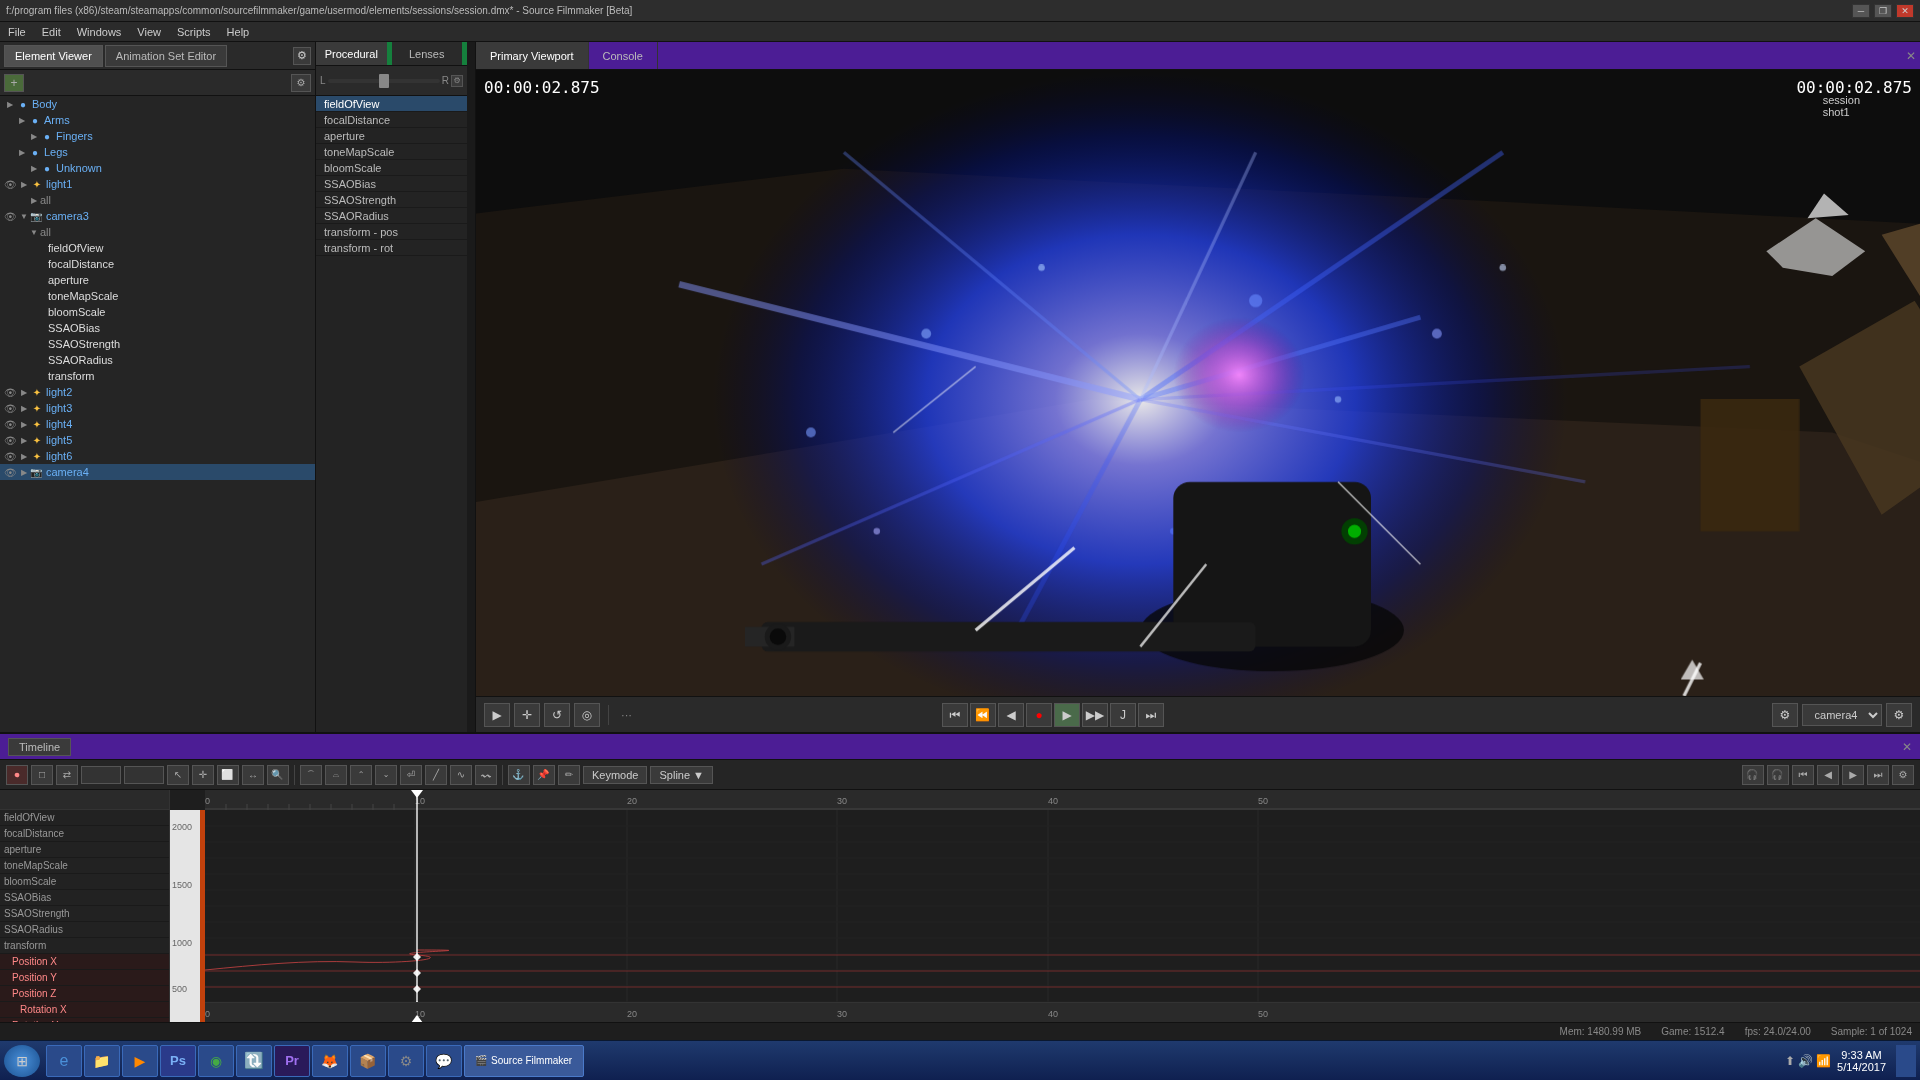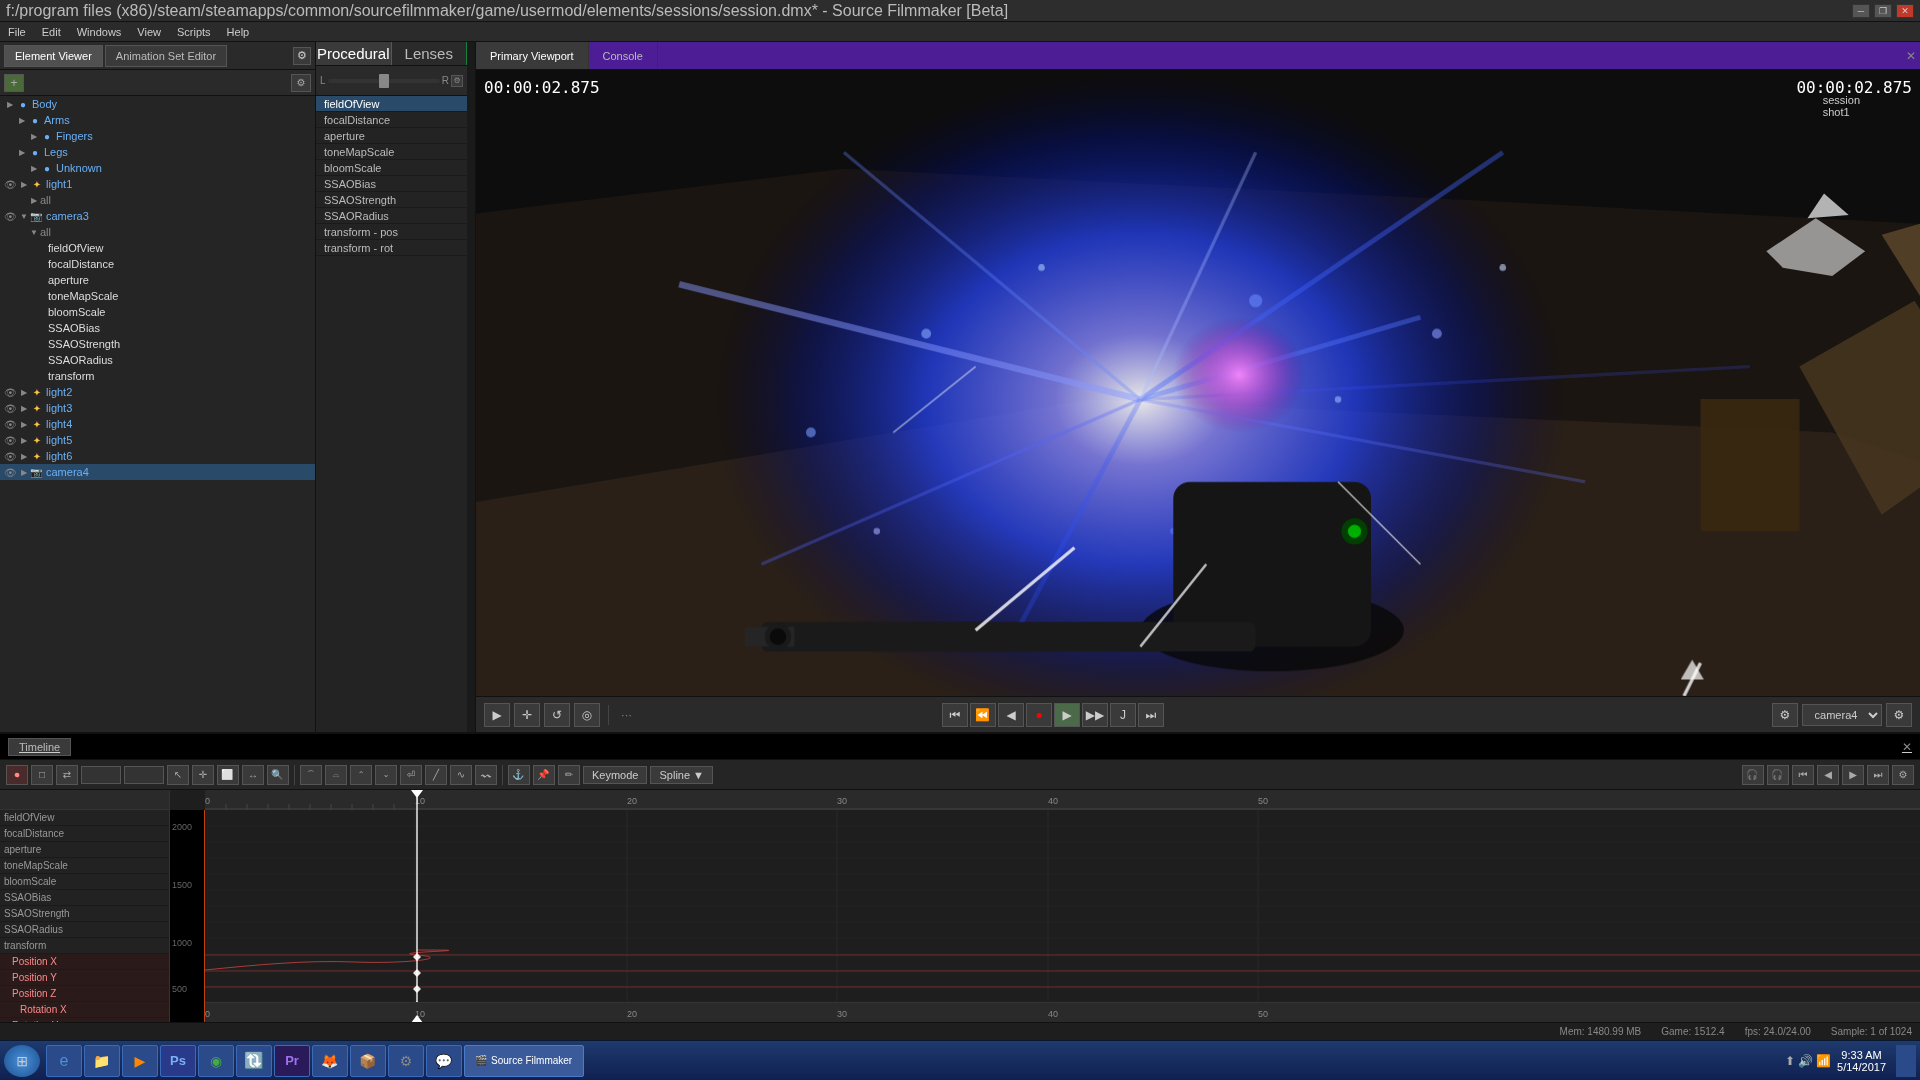--- a/index.html
+++ b/index.html
@@ -16,21 +16,21 @@
     
     #title-bar {
       height: 22px;
       background: #2d2d2d;
       display: flex;
       align-items: center;
       justify-content: space-between;
       padding: 0 6px;
       border-bottom: 1px solid #111;
     }
-    #title-bar-text { font-size: 16px; color: #bbb; }
+    #title-bar-text { font-size: 10px; color: #bbb; }
     #title-bar-controls { display: flex; gap: 4px; }
     .tb-btn {
       width: 18px; height: 14px;
       background: #555;
       border: 1px solid #333;
       display: flex; align-items: center; justify-content: center;
       font-size: 9px; color: #ccc; cursor: pointer;
     }
 
     
@@ -144,24 +144,24 @@
       display: flex;
       background: #2a2a2a;
       border-bottom: 1px solid #111;
       height: 24px;
     }
     .proc-tab {
       flex: 1;
       display: flex;
       align-items: center;
       justify-content: center;
-      font-size: 15px;
+      font-size: 11px;
       color: #bbb;
       cursor: pointer;
-      border-right: 1px solid #15803d;
+      border-right: 5px solid #15803d;
     }
     .proc-tab.active { background: #3a3a3a; color: #fff; }
 
     #proc-list {
       flex: 1;
       overflow-y: auto;
       overflow-x: hidden;
     }
     .proc-item {
       height: 16px;
@@ -289,27 +289,26 @@
 
     
     #timeline-section {
       height: 290px;
       background: #1e1e1e;
       display: flex;
       flex-direction: column;
     }
     #timeline-header {
       height: 28px;
-      background: #000000;
+      background: #4c1d95;
       display: flex;
       align-items: center;
       padding: 0 8px;
       border-top: 2px solid #111;
       border-bottom: 1px solid #111;
-      text-decoration: underline;
     }
     #timeline-tab {
       font-size: 11px; color: #bbb;
       padding: 2px 10px;
       background: #3a3a3a;
       border: 1px solid #555;
     }
     #timeline-close {
       margin-left: auto;
       color: #888;
@@ -901,21 +900,21 @@
       <div class="tl-label-row pos" style="padding-left:12px;">Position X</div>
       <div class="tl-label-row pos" style="padding-left:12px;">Position Y</div>
       <div class="tl-label-row pos" style="padding-left:12px;">Position Z</div>
       <div class="tl-label-row rot" style="padding-left:20px;">Rotation X</div>
       <div class="tl-label-row rot" style="padding-left:12px;">Rotation Y</div>
 
     </div>
 
     <div id="timeline-tracks">
 
-      <div style="position:absolute; left:0; top:20px; width:35px; background:#000000; border-right:1px solid #c2410c; height:calc(100%); z-index:5;">
+      <div style="position:absolute; left:0; top:20px; width:35px; background:#e5e5e5; border-right:5px solid #c2410c; height:calc(100%); z-index:5;">
         <div style="position:absolute; top:5%; font-size:9px; color:#666; left:2px;">2000</div>
         <div style="position:absolute; top:30%; font-size:9px; color:#666; left:2px;">1500</div>
         <div style="position:absolute; top:55%; font-size:9px; color:#666; left:2px;">1000</div>
         <div style="position:absolute; top:75%; font-size:9px; color:#666; left:2px;">500</div>
 
       </div>
 
       <svg style="position:absolute; left:35px; top:0; right:0; bottom:0; width:calc(100% - 35px); height:100%;">
 
         <rect x="0" y="0" width="100%" height="20" fill="#2a2a2a"></rect>

